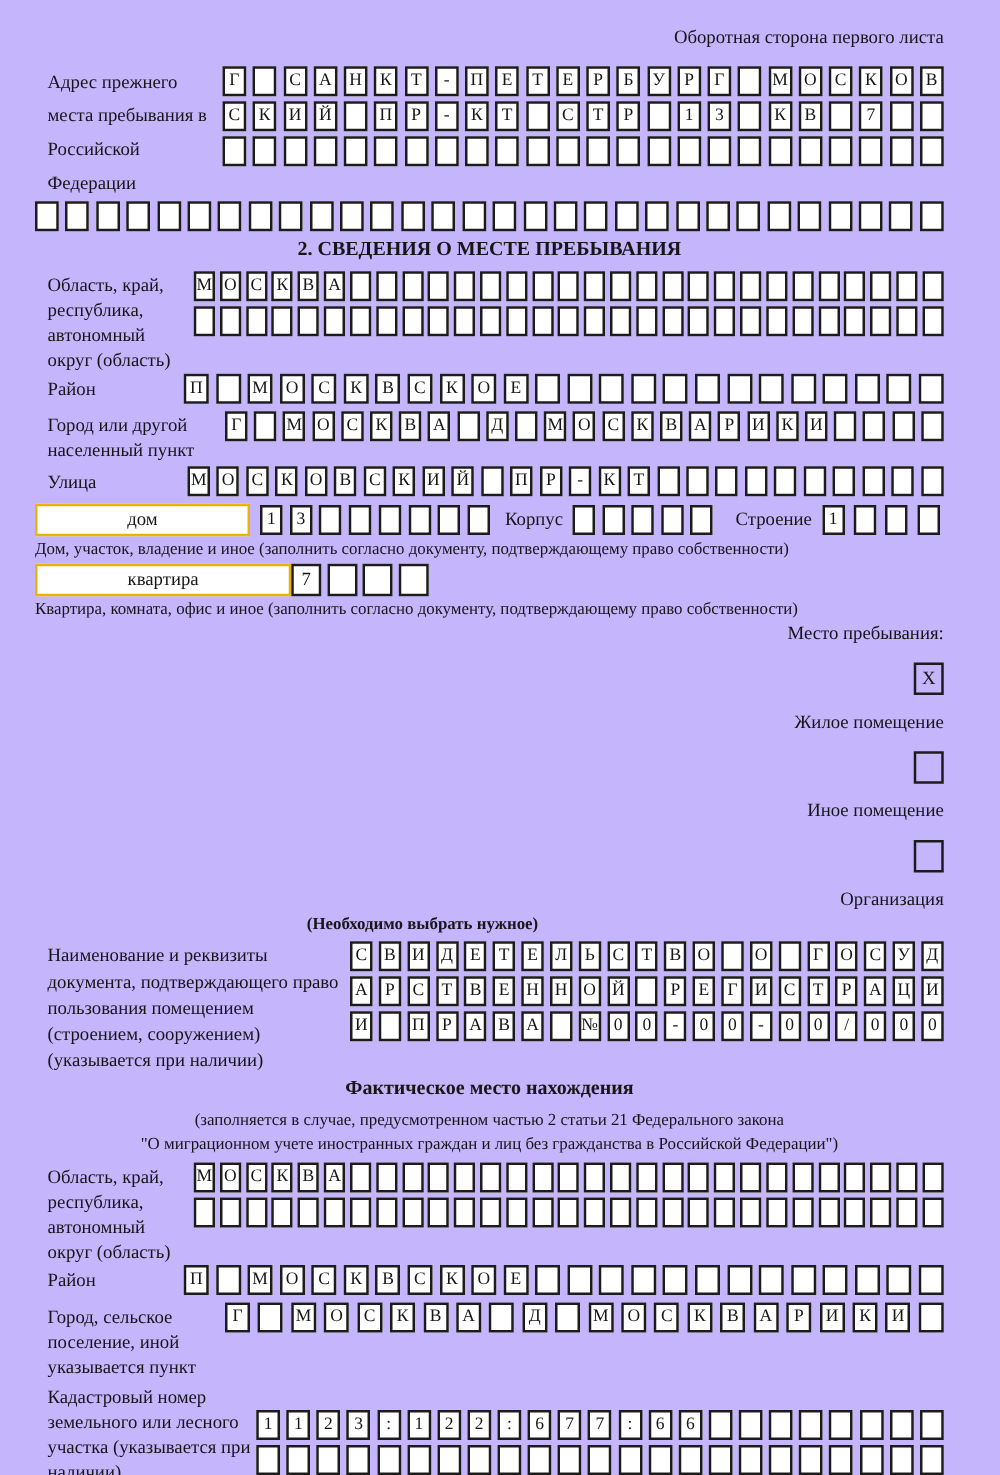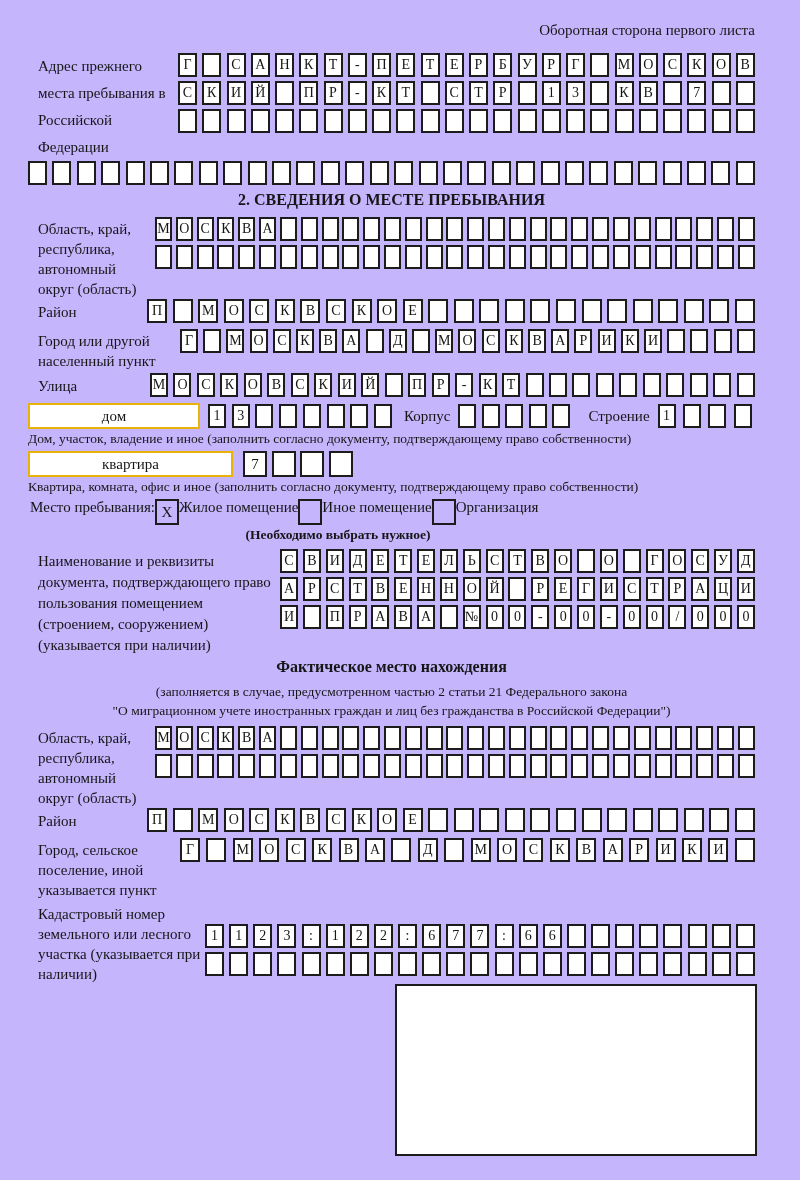--- a/index.html
+++ b/index.html
@@ -26,21 +26,21 @@
   .cw20 .cell { width:20px; }
   .cw24 .cell { width:24px; height:26px; font-size:15px; }
   .caption { font-size:13.5px; margin:2px 0 6px 0; }
   .caption.center { text-align:center; }
   .sec-title { text-align:center; font-weight:bold; font-size:16px; margin:6px 0 8px 0; }
   .labelbox {
     border:2px solid #eab308; height:26px; display:inline-flex;
     align-items:center; justify-content:center; font-size:15px; background:#fff;
   }
   .inline-label { font-size:15px; line-height:26px; white-space:nowrap; }
-  .place-line { align-items:flex-start; font-size:15px; margin:4px 0 2px 2px; }
+  .place-line { align-items:flex-end; font-size:15px; gap:14px; margin:4px 0 2px 2px;flex-direction:column; }
   .checkbox {
     width:24px; height:26px; border:2px solid #1c1c1c; display:inline-flex;
     align-items:center; justify-content:center; font-size:15px; flex:0 0 auto;
   }
   .fact-caption { text-align:center; font-size:13.5px; line-height:19px; }
   .stamp-wrap { margin-left:339px; width:390px; }
   .stamp-box { border:2px solid #1c1c1c; width:362px; height:172px; margin-left:28px; background:#fff; }
   .mb2 { margin-bottom:2px; } .mb4 { margin-bottom:4px; } .mb6 { margin-bottom:6px; }
 </style>
 </head>
@@ -352,21 +352,21 @@
     <div class="inline-label" style="margin-left:10px;">Строение</div>
     <div class="cells cw18" style="width:94px; margin-bottom:0;">
         <span class="cell">1</span>
         <span class="cell"></span>
         <span class="cell"></span>
         <span class="cell"></span>
       </div>
   </div>
   <div class="caption mb4">Дом, участок, владение и иное (заполнить согласно документу, подтверждающему право собственности)</div>
 
-  <div class="formline mb2" style="gap:10px; align-items:center;">
+  <div class="formline mb2" style="align-items:center;">
     <div class="labelbox" style="width:205px;">квартира</div>
     <div class="cells cw24" style="width:110px; margin-bottom:0;">
         <span class="cell">7</span>
         <span class="cell"></span>
         <span class="cell"></span>
         <span class="cell"></span>
       </div>
   </div>
   <div class="caption mb4">Квартира, комната, офис и иное (заполнить согласно документу, подтверждающему право собственности)</div>
 

